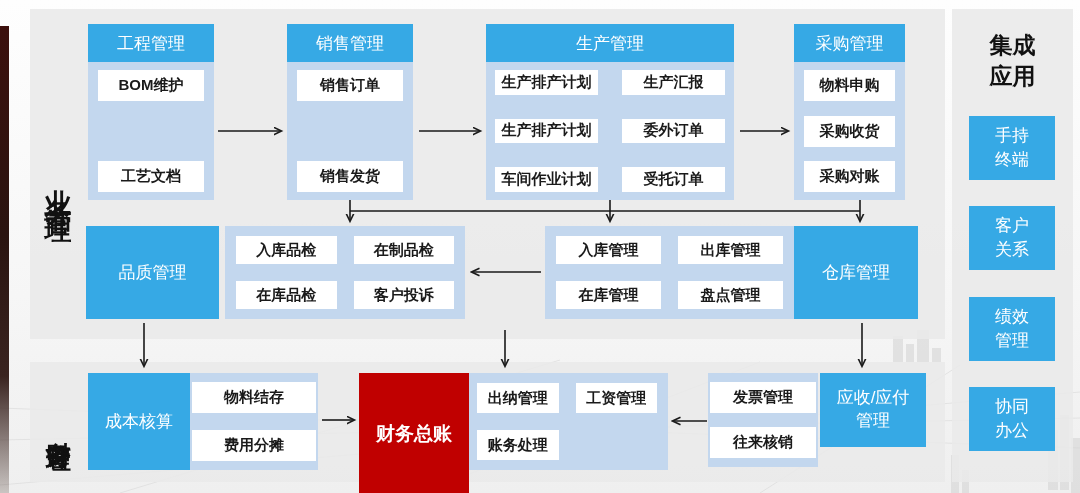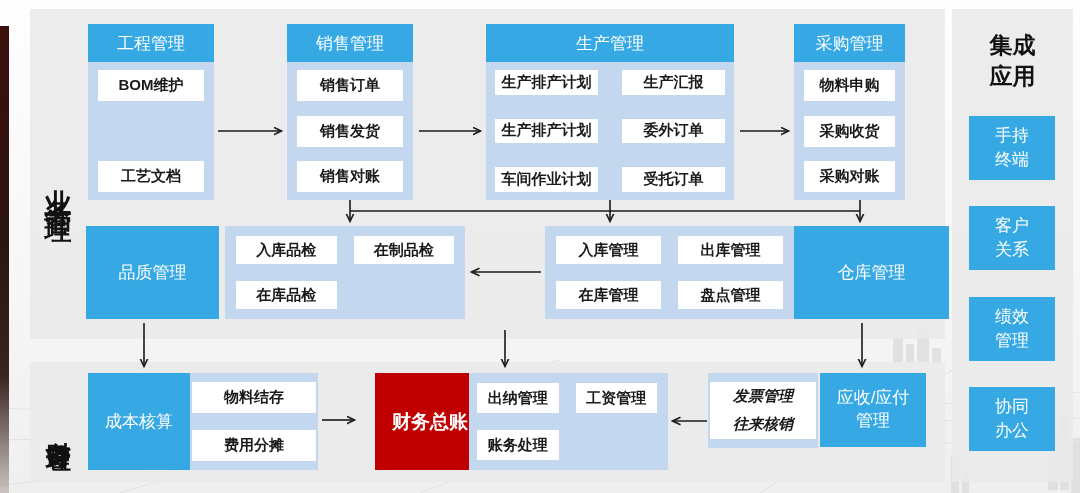--- a/index.html
+++ b/index.html
@@ -47,29 +47,29 @@
   .group{position:absolute;z-index:10;background:var(--light_blue);box-sizing:border-box;}
   .grid22{padding:10px 11px;display:grid;grid-template-columns:1fr 1fr;grid-template-rows:1fr 1fr;
           column-gap:9px;row-gap:8px;gap:17px;}
   .grid22 .wbox{height:auto;}
   .stack2{padding:9px 2px;display:flex;flex-direction:column;justify-content:space-between;}
   .stack2 .wbox{height:31px;}
 
   #quality-box{left:86px;top:226px;width:133px;height:93px;}
   #quality-group{left:225px;top:226px;width:240px;height:93px;}
   #warehouse-group{left:545px;top:226px;width:249px;height:93px;}
-  #warehouse-box{left:794px;top:226px;width:155px;height:93px;}
+  #warehouse-box{left:794px;top:226px;width:124px;height:93px;}
 
   #cost-box{left:88px;top:373px;width:102px;height:97px;}
   #cost-group{left:190px;top:373px;width:128px;height:97px;}
-  #ledger-box{position:absolute;z-index:10;left:359px;top:373px;width:110px;height:97px;
+  #ledger-box{position:absolute;z-index:10;left:359px;top:373px;width:110px;height:121px;
       background:var(--red);color:#fff;font-weight:700;font-size:19px;display:flex;
-      align-items:center;justify-content:center;margin-left:16px;}
+      align-items:center;justify-content:center;}
   #ledger-group{left:469px;top:373px;width:199px;height:97px;padding-left:8px;}
-  #invoice-group{left:708px;top:373px;width:110px;height:75px;font-style:italic;}
+  #invoice-group{left:708px;top:373px;width:110px;height:94px;}
   #ar-ap-box{left:820px;top:373px;width:106px;height:74px;font-size:17px;line-height:1.35;}
   #ar-ap-box span{display:inline-block;width:88px;word-break:break-all;}
 
   #int-title{position:absolute;z-index:10;left:957px;top:30px;width:111px;text-align:center;
       color:#111;font-weight:700;font-size:23px;line-height:1.35;}
   #int-title span{display:inline-block;width:2.1em;word-break:break-all;}
   .int-box{position:absolute;z-index:10;left:969px;width:86px;height:64px;background:var(--blue);
       color:#fff;font-size:17px;line-height:1.4;display:flex;align-items:center;justify-content:center;
       text-align:center;}
   .int-box span{display:inline-block;width:2.2em;word-break:break-all;}
@@ -117,21 +117,20 @@
       <div class="wbox">BOM维护</div>
       <div class="wbox">工艺文档</div>
     </div>
   </div>
 
   <div class="col" id="col-sales">
     <div class="hdr">销售管理</div>
     <div class="body">
       <div class="wbox">销售订单</div>
       <div class="wbox">销售发货</div>
-      <div class="wbox">销售对账</div>
     </div>
   </div>
 
   <div class="col" id="col-prod">
     <div class="hdr">生产管理</div>
     <div class="body2">
       <div class="wbox">生产排产计划</div>
       <div class="wbox">生产汇报</div>
       <div class="wbox">生产排产计划</div>
       <div class="wbox">委外订单</div>
@@ -147,20 +146,21 @@
       <div class="wbox">采购收货</div>
       <div class="wbox">采购对账</div>
     </div>
   </div>
 
   <div class="bluebox" id="quality-box">品质管理</div>
   <div class="group grid22" id="quality-group">
     <div class="wbox">入库品检</div>
     <div class="wbox">在制品检</div>
     <div class="wbox">在库品检</div>
+    <div class="wbox">客户投诉</div>
   </div>
   <div class="group grid22" id="warehouse-group">
     <div class="wbox">入库管理</div>
     <div class="wbox">出库管理</div>
     <div class="wbox">在库管理</div>
     <div class="wbox">盘点管理</div>
   </div>
   <div class="bluebox" id="warehouse-box">仓库管理</div>
 
   <div class="bluebox" id="cost-box">成本核算</div>

